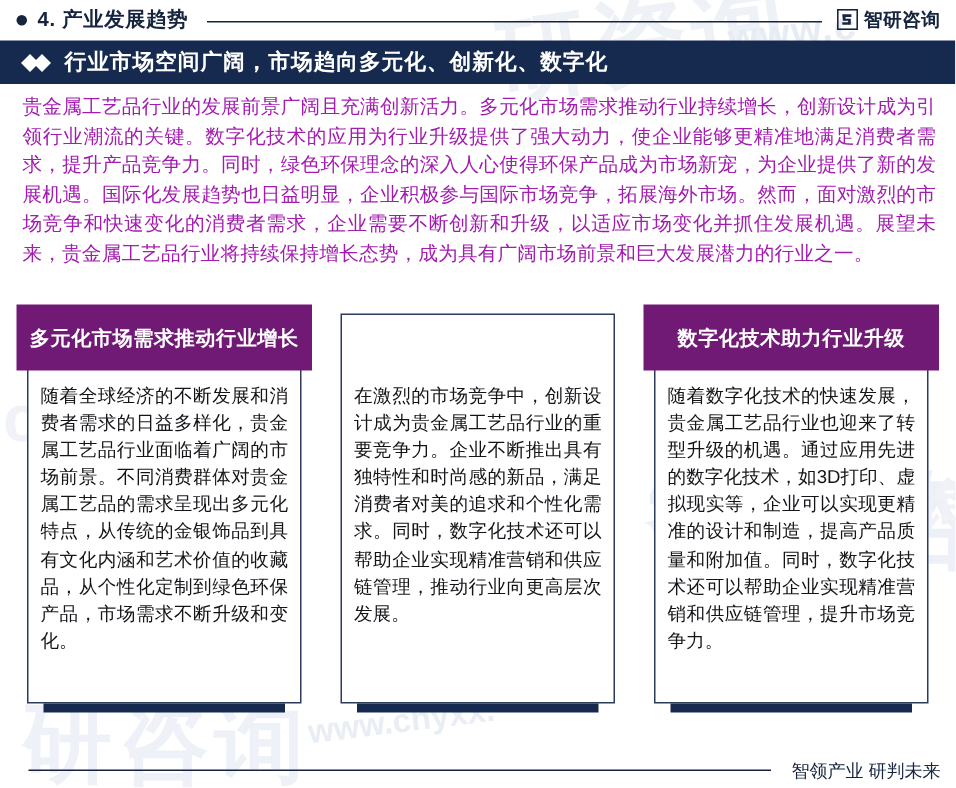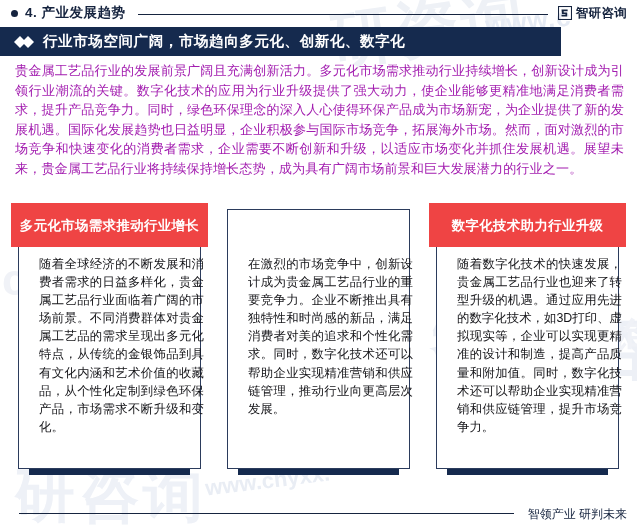--- a/index.html
+++ b/index.html
@@ -73,21 +73,21 @@
     flex: 0 0 auto;
   }
   .brand-name {
     font-size: 12.5px; font-weight: bold; color: #16243f;
     white-space: nowrap; letter-spacing: .3px;
   }
 
   
   .banner {
     position: absolute; top: 27px; left: 0;
-    width: 561px; height: 29px;
+    width: 637px; height: 29px;
     background: linear-gradient(90deg,#132а4f 0%,#15294d 60%,#1b3158 100%);
     background: #152a4e;
     display: flex; align-items: center;
     z-index: 3;
   }
   .banner .dia {
     margin-left: 14px; width: 20px; height: 12px; flex: 0 0 auto;
   }
   .banner .btitle {
     margin-left: 9px;
@@ -131,36 +131,36 @@
     width: 183px;
     height: 260px;
     border: 1px solid #2b3b5c;
     background: #ffffff;
   }
   .card-head {
     position: absolute;
     top: 0; left: 0;
     width: 197px;
     min-height: 44px;
-    background: #ef4444;
+    background: #701a75;
     color: #ffffff;
     font-size: 13.4px;
     font-weight: bold;
     line-height: 19px;
     letter-spacing: .4px;
     display: flex;
     align-items: center;
     justify-content: center;
     text-align: center;
     padding: 6px 8px;
     z-index: 2;
   }
   .card-body {
     position: absolute;
-    top: 52px; left: 28px;
+    top: 52px; left: 16px;
     width: 165px;
     font-size: 12.4px;
     line-height: 18.1px;
     color: #141418;
     text-align: justify;
     text-justify: inter-ideograph;
     z-index: 2;
   }
   .card-foot {
     position: absolute;

